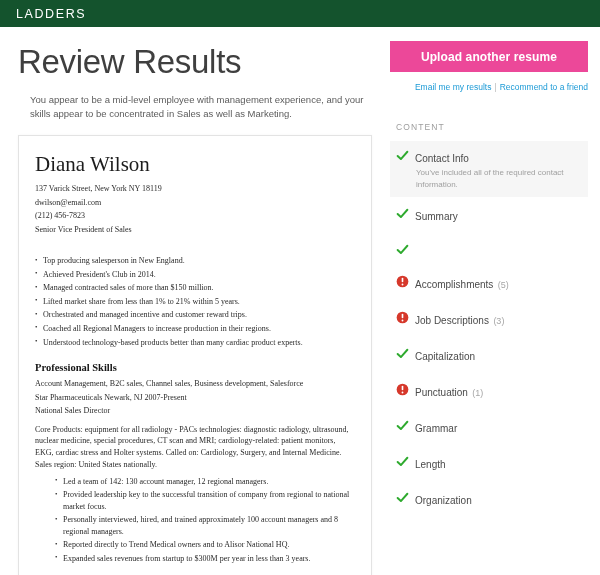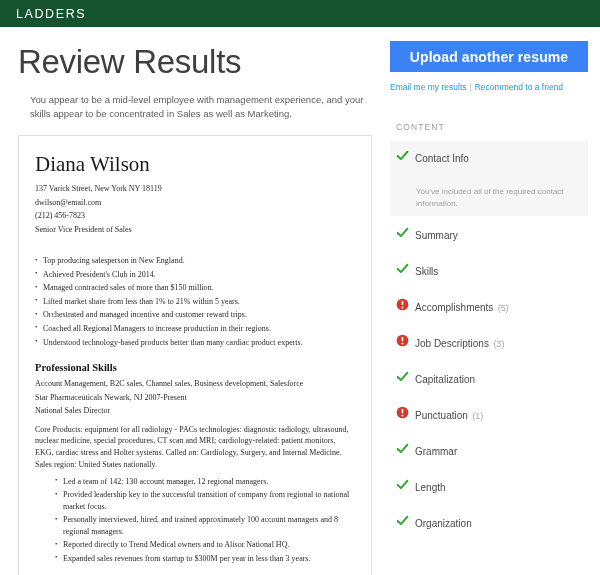--- a/index.html
+++ b/index.html
@@ -154,33 +154,33 @@
     position: absolute;
     left: 0;
     top: -0.5px;
     font-size: 7px;
   }
 
   
   .upload-btn {
     display: block;
     width: 100%;
-    background: #3b82f6;
+    background: #ec4899;
     color: #ffffff;
     border: none;
     height: 31px;
-    font-size: 14px;
+    font-size: 12px;
     font-weight: bold;
     font-family: "Liberation Sans", sans-serif;
     cursor: pointer;
     margin-top: 14px;
     letter-spacing: 0.1px;
   }
   .link-row {
-    text-align: left;
+    text-align: right;
     margin-top: 10px;
     font-size: 8.5px;
     color: #9a9a9a;
     white-space: nowrap;
   }
   .link-row a {
     color: #1c9ad6;
     text-decoration: none;
   }
   .link-sep {
@@ -220,21 +220,21 @@
     font-family: "Liberation Sans", sans-serif;
   }
   .item-count {
     color: #a6a6a6;
     font-size: 9px;
   }
   .item-desc {
     font-size: 8px;
     line-height: 11.5px;
     color: #a0a0a0;
-    margin-top: 20px;
+    margin-top: 1px;
     padding-left: 1px;
   }
   .ico-svg { display: block; }
 </style>
 </head>
 <body>
 
 <div class="topbar">
   <span class="brand">LADDERS</span>
 </div>
@@ -314,23 +314,20 @@
           <span class="item-label">Summary</span>
         </span>
       </li>
 
       <li class="check-item spaced">
         <span class="item-icon">
           <svg class="ico-svg" width="13" height="13" viewBox="0 0 16 16" aria-hidden="true">
             <path d="M2 8.6 L6 12.4 L14 3.4" fill="none" stroke="#2eaa2e" stroke-width="2.4" stroke-linecap="round" stroke-linejoin="round"></path>
           </svg>
         </span>
-        <span class="item-body">
-          <span class="item-label">Skills</span>
-        </span>
       </li>
 
       <li class="check-item spaced">
         <span class="item-icon">
           <svg class="ico-svg" width="13" height="13" viewBox="0 0 16 16" aria-hidden="true">
             <circle cx="8" cy="8" r="7.2" fill="#d6382b"></circle>
             <rect x="7" y="3.4" width="2" height="5.6" rx="1" fill="#ffffff"></rect>
             <circle cx="8" cy="11.7" r="1.15" fill="#ffffff"></circle>
           </svg>
         </span>

